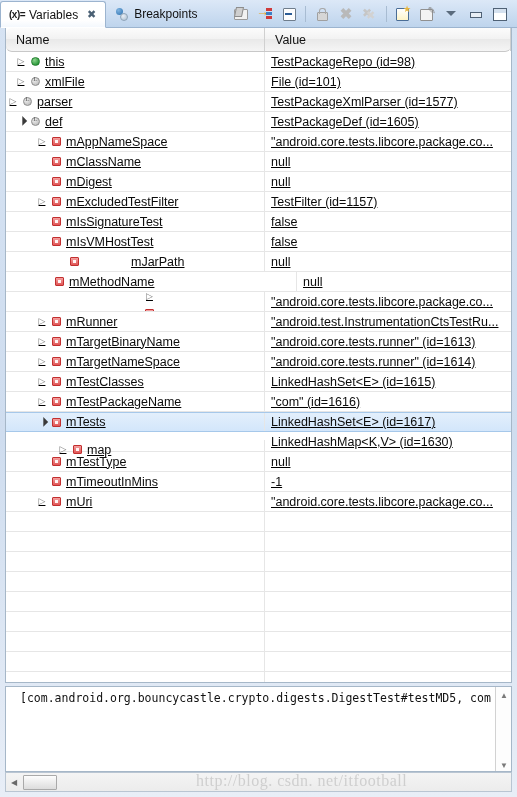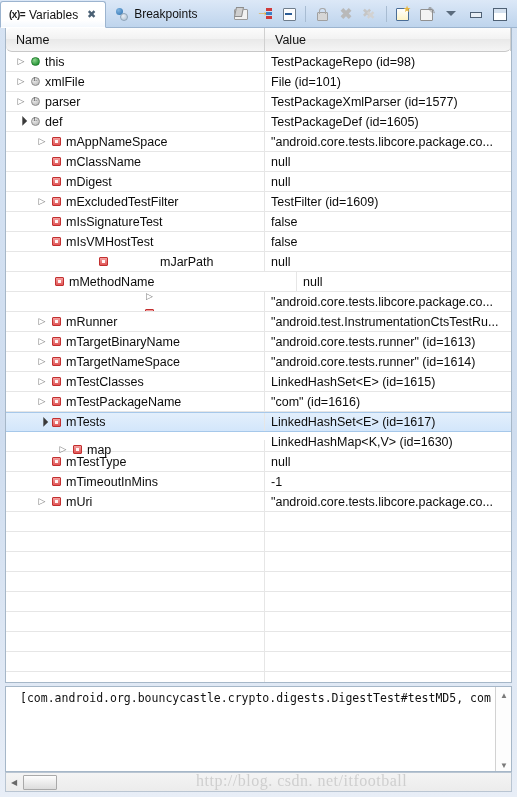--- a/index.html
+++ b/index.html
@@ -182,21 +182,21 @@
     font-size:12.5px; color:#111;border-radius:6px;
   }
   .th {
     display:flex; align-items:center; padding-left:10px;
     border-right:1px solid #d0d0d0;
     height:100%;
   }
   .th.name { width:259px; }
   .th.value { flex:1; }
 
-  .rows { position:relative; }
+  .rows { position:relative;text-decoration:underline; }
   .row {
     display:flex; height:20px; align-items:center;
     border-bottom:1px solid #e6e6e6;
     font-size:12.5px; color:#0c0c0c;
   }
   .row.selected {
     background: linear-gradient(to bottom,#e3effc 0%, #d3e6fb 100%);
     border-top:1px solid #a6c8ea;
     border-bottom:1px solid #a6c8ea;
     height:20px;
@@ -364,21 +364,21 @@
           <div class="cell-name" style="padding-left: 8px;">
             <span class="twisty closed"></span>
             <span class="vicon">
               <span class="vi vi-local"></span>
             </span>
             <span class="nm">xmlFile</span>
           </div>
           <div class="cell-value">File  (id=101)</div>
         </div>
         <div class="row">
-          <div class="cell-name" style="padding-left: 8px;">
+          <div class="cell-name" style="">
             <span class="twisty closed"></span>
             <span class="vicon">
               <span class="vi vi-local"></span>
             </span>
             <span class="nm">parser</span>
           </div>
           <div class="cell-value">TestPackageXmlParser  (id=1577)</div>
         </div>
         <div class="row">
           <div class="cell-name" style="padding-left: 8px;">
@@ -421,21 +421,21 @@
           <div class="cell-value">null</div>
         </div>
         <div class="row">
           <div class="cell-name" style="padding-left: 29px;">
             <span class="twisty closed"></span>
             <span class="vicon">
               <span class="vi vi-field"></span>
             </span>
             <span class="nm">mExcludedTestFilter</span>
           </div>
-          <div class="cell-value">TestFilter  (id=1609)</div>
+          <div class="cell-value">TestFilter  (id=1157)</div>
         </div>
         <div class="row">
           <div class="cell-name" style="padding-left: 29px;">
             <span class="twisty none"></span>
             <span class="vicon">
               <span class="vi vi-field"></span>
             </span>
             <span class="nm">mIsSignatureTest</span>
           </div>
           <div class="cell-value">false</div>
@@ -444,21 +444,21 @@
           <div class="cell-name" style="padding-left: 29px;">
             <span class="twisty none"></span>
             <span class="vicon">
               <span class="vi vi-field"></span>
             </span>
             <span class="nm">mIsVMHostTest</span>
           </div>
           <div class="cell-value">false</div>
         </div>
         <div class="row">
-          <div class="cell-name" style="padding-left: 29px; gap: 47px;">
+          <div class="cell-name" style=" gap: 47px;">
             <span class="twisty none"></span>
             <span class="vicon">
               <span class="vi vi-field"></span>
             </span>
             <span class="nm">mJarPath</span>
           </div>
           <div class="cell-value">null</div>
         </div>
         <div class="row">
           <div class="cell-name" style=" margin-left: 32px;">

